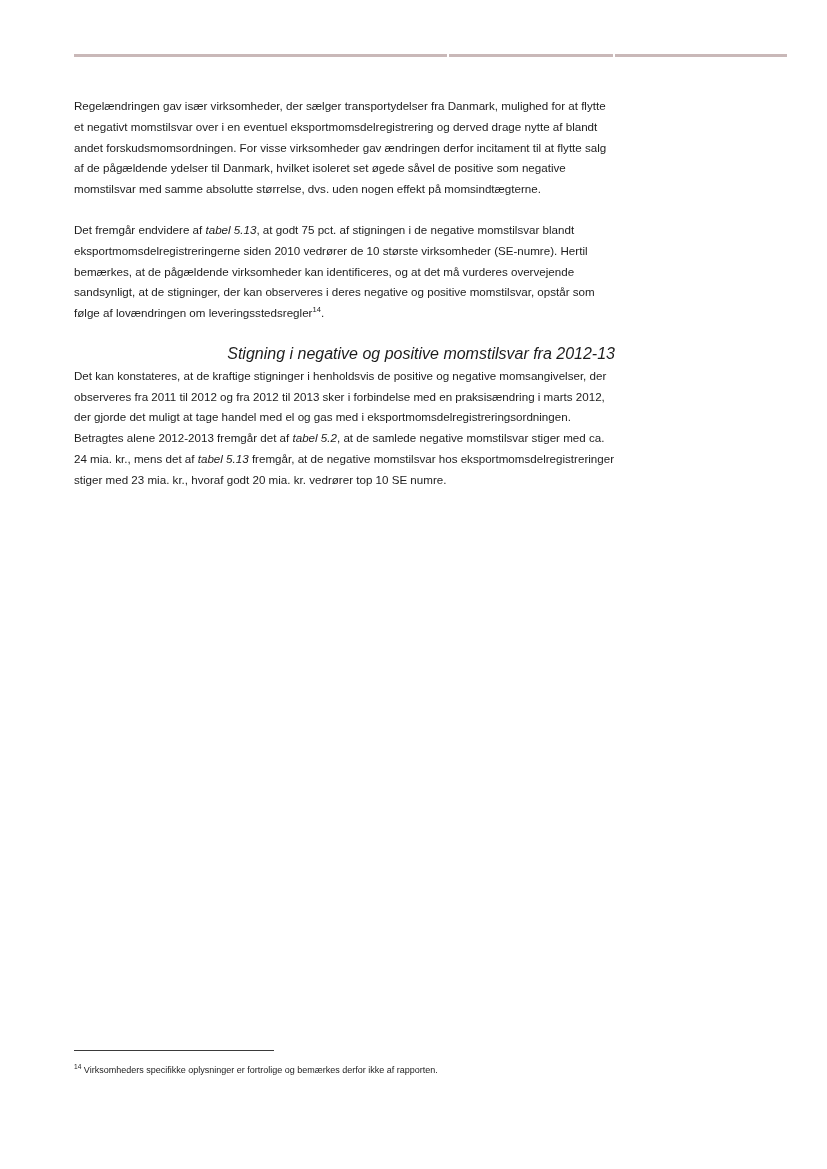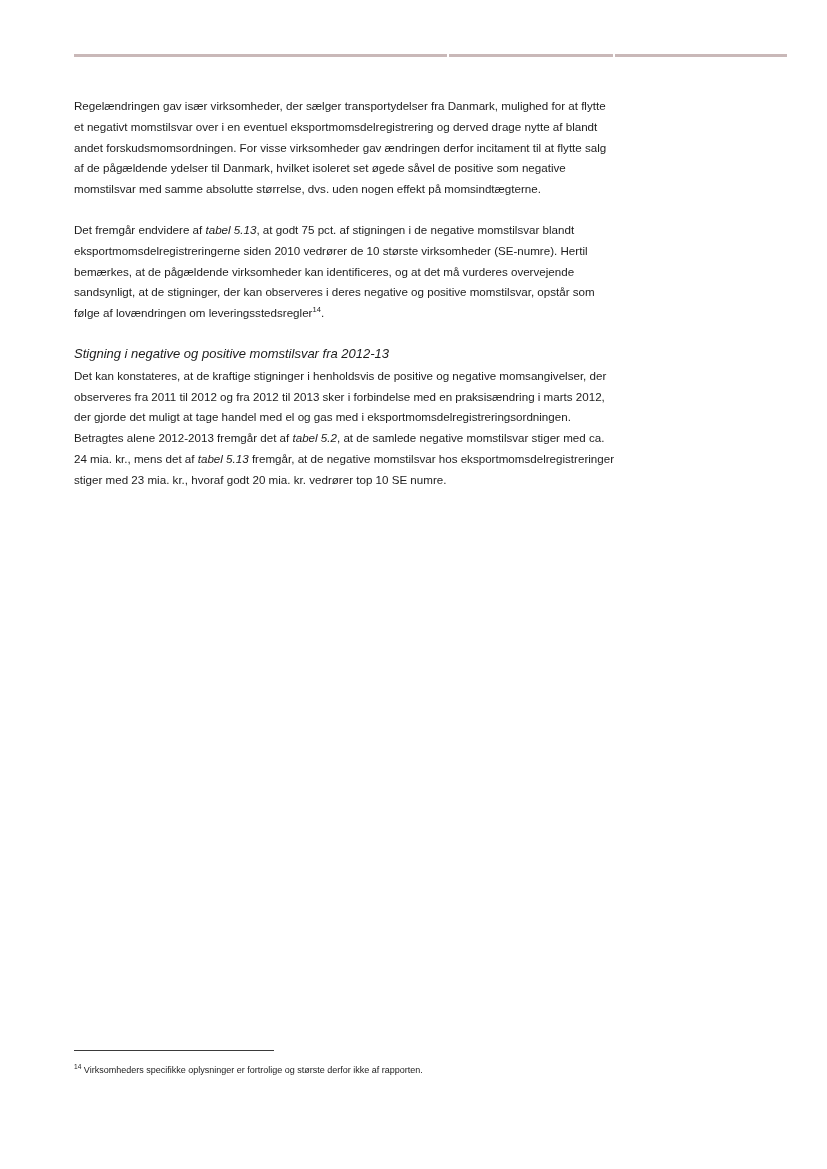--- a/index.html
+++ b/index.html
@@ -50,24 +50,25 @@
   p.body-text {
     margin: 0 0 20px 0;
     font-size: 11.6px;
     line-height: 20.8px;
     text-align: left;
     letter-spacing: 0.0px;
     color: #1c1c1c;
   }
   .subhead {
     margin: 4px 0 1px 0;
-    font-size: 13px;
+    font-size: 16px;
     line-height: 20.8px;
     font-style: italic;
     color: #1c1c1c;
+    text-align: right;
   }
   em.ref {
     font-style: italic;
   }
   sup.fnref {
     font-size: 7.6px;
     vertical-align: super;
     line-height: 0;
   }
   .footnote-area {
@@ -114,16 +115,16 @@
     <p class="body-text"><span>Det fremgår endvidere af </span><em class="ref">tabel 5.13</em><span>, at godt 75 pct. af stigningen i de negative momstilsvar blandt eksportmomsdelregistreringerne siden 2010 vedrører de 10 største virksomheder (SE-numre). Hertil bemærkes, at de pågældende virksomheder kan identificeres, og at det må vurderes overvejende sandsynligt, at de stigninger, der kan observeres i deres negative og positive momstilsvar, opstår som følge af lovændringen om leveringsstedsregler</span><sup class="fnref">14</sup><span>.</span></p>
 
     <p class="subhead">Stigning i negative og positive momstilsvar fra 2012-13</p>
 
     <p class="body-text"><span>Det kan konstateres, at de kraftige stigninger i henholdsvis de positive og negative momsangivelser, der observeres fra 2011 til 2012 og fra 2012 til 2013 sker i forbindelse med en praksisændring i marts 2012, der gjorde det muligt at tage handel med el og gas med i eksportmomsdelregistreringsordningen. Betragtes alene 2012-2013 fremgår det af </span><em class="ref">tabel 5.2</em><span>, at de samlede negative momstilsvar stiger med ca. 24 mia. kr., mens det af </span><em class="ref">tabel 5.13</em><span> fremgår, at de negative momstilsvar hos eksportmomsdelregistreringer stiger med 23 mia. kr., hvoraf godt 20 mia. kr. vedrører top 10 SE numre.</span></p>
 
   </div>
 
   <div class="footnote-area">
     <div class="footnote-rule"></div>
-    <p class="footnote"><sup>14</sup><span> Virksomheders specifikke oplysninger er fortrolige og største derfor ikke af rapporten.</span></p>
+    <p class="footnote"><sup>14</sup><span> Virksomheders specifikke oplysninger er fortrolige og bemærkes derfor ikke af rapporten.</span></p>
   </div>
 
 </div>
 
 </body></html>

